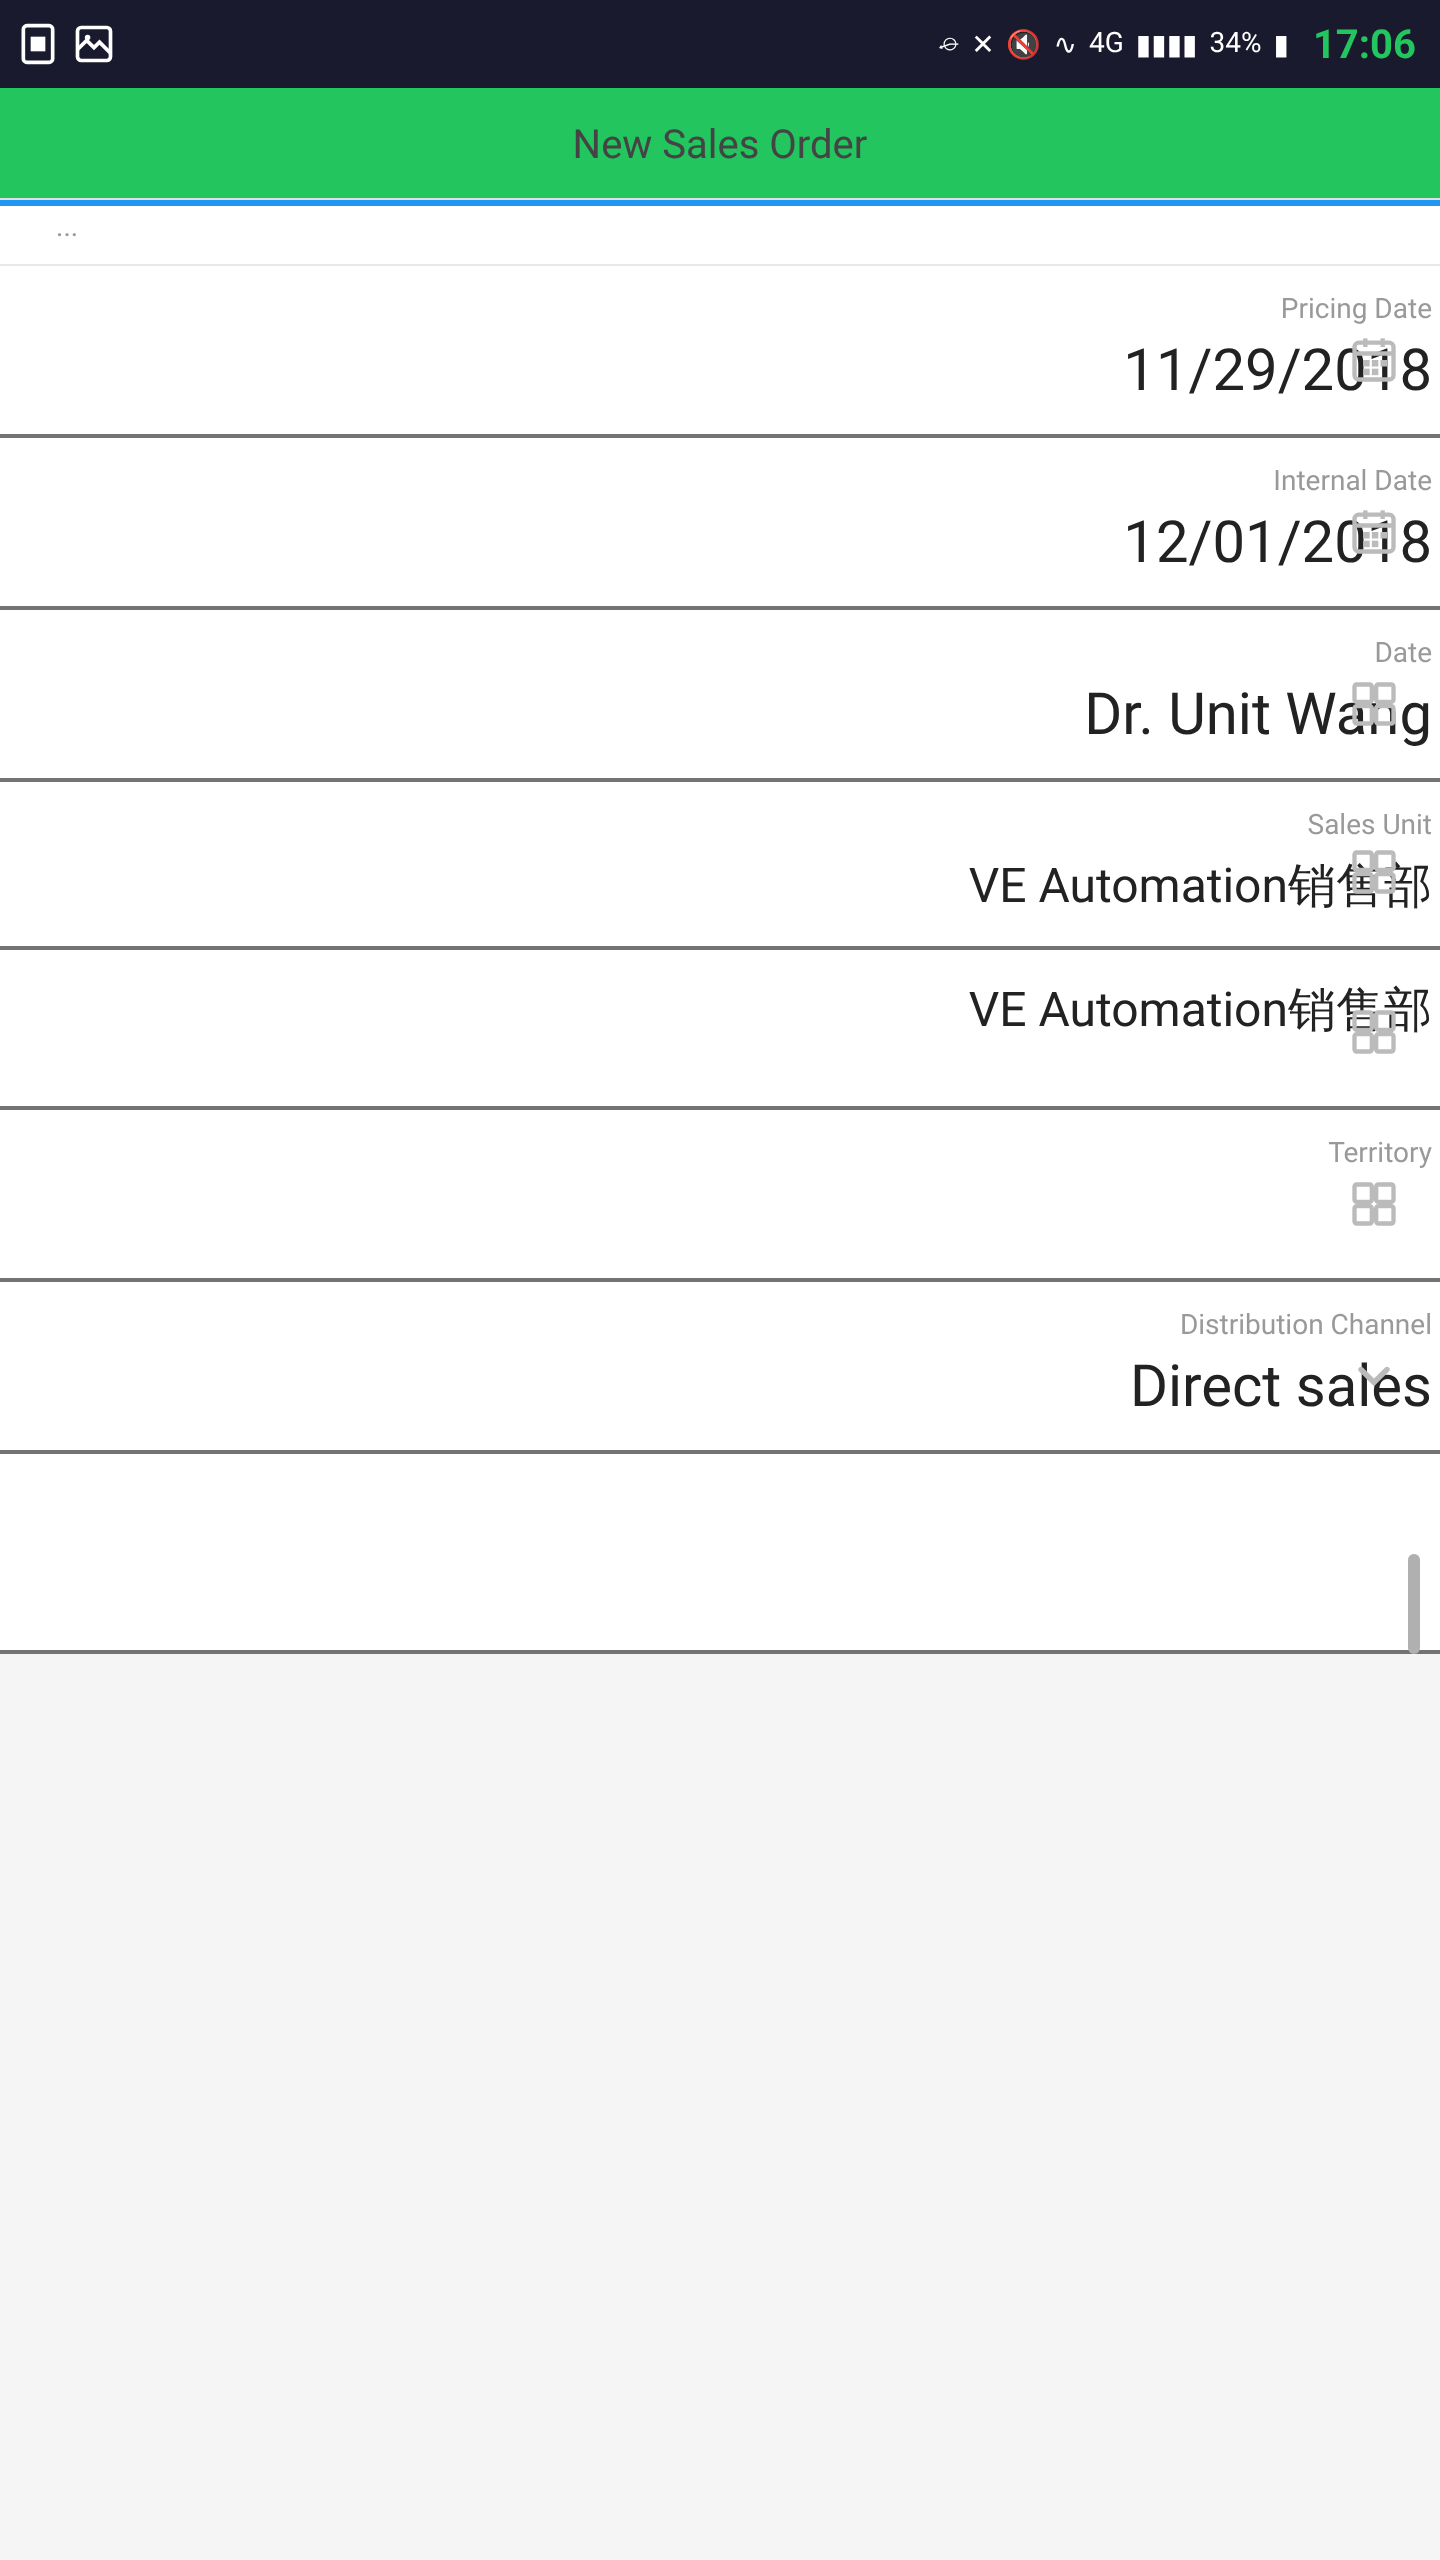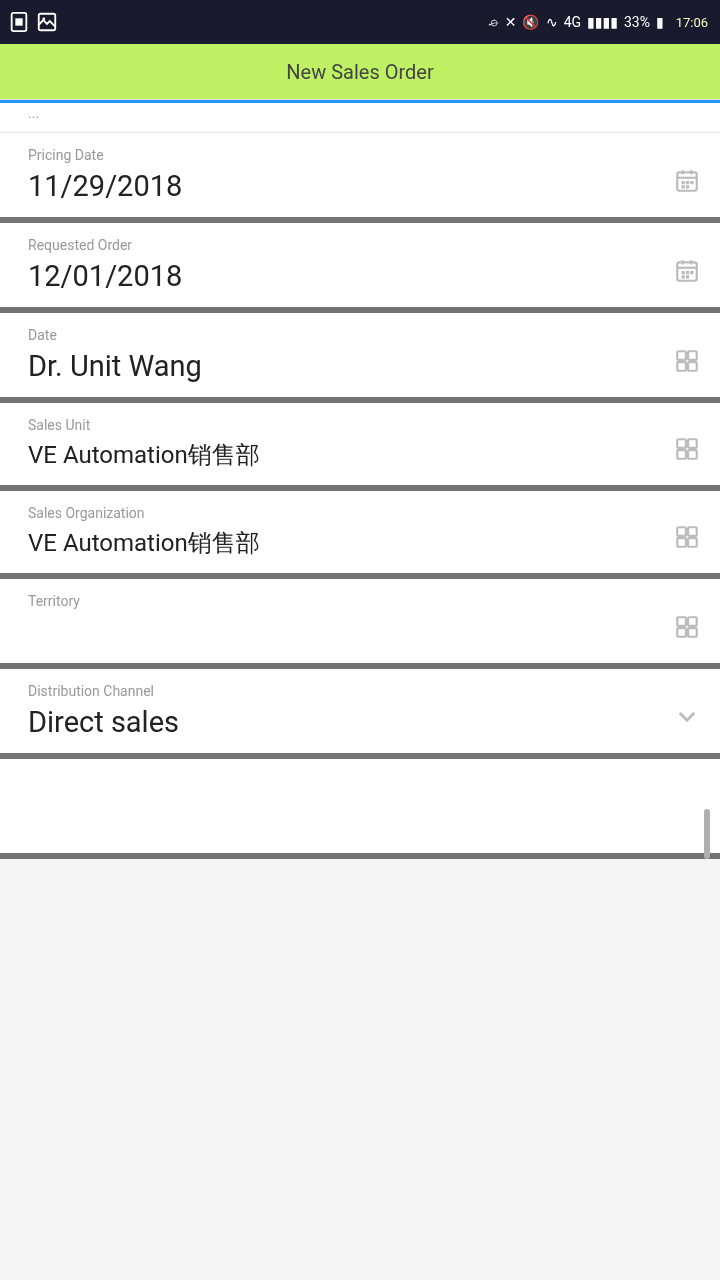--- a/index.html
+++ b/index.html
@@ -30,35 +30,35 @@
       gap: 6px;
     }
     .status-bar .right-icons {
       display: flex;
       align-items: center;
       gap: 6px;
       font-size: 13px;
       color: #fff;
     }
     .status-bar .time {
-      font-size: 13px;
-      font-weight: normal;
-      color: #fef9c3;
+      font-size: 20px;
+      font-weight: bold;
+      color: #22c55e;
       margin-left: 6px;
     }
     .sb-icon {
       color: #fff;
       font-size: 14px;
     }
 
     
     .top-bar {
       width: 720px;
       height: 56px;
-      background: #bef264;
+      background: #22c55e;
       display: flex;
       align-items: center;
       justify-content: center;
       border-bottom: 1px solid #e0e0e0;
     }
     .top-bar-title {
       font-size: 20px;
       color: #444;
       font-weight: 400;
     }
@@ -72,25 +72,26 @@
 
     
     .content {
       background: #fff;
       width: 720px;
     }
 
     
     .field-row {
       width: 720px;
-      padding: 14px 20px 14px 28px;
-      border-bottom: 6px solid #737373;
+      padding: 14px 4px 14px 28px;
+      border-bottom: 2px solid #737373;
       background: #fff;
       position: relative;
       min-height: 80px;
+      text-align: right;
     }
 
     .field-label {
       font-size: 14px;
       color: #999;
       margin-bottom: 6px;
       font-weight: 400;
     }
 
     .field-value {
@@ -172,21 +173,21 @@
     <span class="sb-icon">✕</span>
 
     <span class="sb-icon">🔇</span>
 
     <span class="sb-icon">∿</span>
 
     <span class="sb-icon">4G</span>
 
     <span class="sb-icon">▮▮▮▮</span>
 
-    <span class="sb-icon">33%</span>
+    <span class="sb-icon">34%</span>
     <span class="sb-icon">▮</span>
 
     <span class="time">17:06</span>
   </div>
 </div>
 
 <div class="top-bar">
   <span class="top-bar-title">New Sales Order</span>
 </div>
 
@@ -210,21 +211,21 @@
         <rect x="7" y="12" width="3" height="3" fill="#bbb"></rect>
         <rect x="11" y="12" width="3" height="3" fill="#bbb"></rect>
         <rect x="15" y="12" width="3" height="3" fill="#bbb"></rect>
         <rect x="7" y="16" width="3" height="3" fill="#bbb"></rect>
         <rect x="11" y="16" width="3" height="3" fill="#bbb"></rect>
       </svg>
     </span>
   </div>
 
   <div class="field-row">
-    <div class="field-label">Requested Order</div>
+    <div class="field-label">Internal Date</div>
     <div class="field-value">12/01/2018</div>
     <span class="field-icon">
       <svg width="26" height="26" viewBox="0 0 24 24" fill="none">
         <rect x="3" y="4" width="18" height="17" rx="2" stroke="#bbb" stroke-width="2"></rect>
         <line x1="3" y1="9" x2="21" y2="9" stroke="#bbb" stroke-width="2"></line>
         <line x1="8" y1="2" x2="8" y2="6" stroke="#bbb" stroke-width="2"></line>
         <line x1="16" y1="2" x2="16" y2="6" stroke="#bbb" stroke-width="2"></line>
         <rect x="7" y="12" width="3" height="3" fill="#bbb"></rect>
         <rect x="11" y="12" width="3" height="3" fill="#bbb"></rect>
         <rect x="15" y="12" width="3" height="3" fill="#bbb"></rect>
@@ -254,21 +255,20 @@
       <svg width="26" height="26" viewBox="0 0 24 24" fill="none">
         <rect x="3" y="3" width="8" height="8" rx="1" stroke="#bbb" stroke-width="2"></rect>
         <rect x="13" y="3" width="8" height="8" rx="1" stroke="#bbb" stroke-width="2"></rect>
         <rect x="3" y="13" width="8" height="8" rx="1" stroke="#bbb" stroke-width="2"></rect>
         <rect x="13" y="13" width="8" height="8" rx="1" stroke="#bbb" stroke-width="2"></rect>
       </svg>
     </span>
   </div>
 
   <div class="field-row">
-    <div class="field-label">Sales Organization</div>
     <div class="field-value small">VE Automation销售部</div>
     <span class="field-icon">
       <svg width="26" height="26" viewBox="0 0 24 24" fill="none">
         <rect x="3" y="3" width="8" height="8" rx="1" stroke="#bbb" stroke-width="2"></rect>
         <rect x="13" y="3" width="8" height="8" rx="1" stroke="#bbb" stroke-width="2"></rect>
         <rect x="3" y="13" width="8" height="8" rx="1" stroke="#bbb" stroke-width="2"></rect>
         <rect x="13" y="13" width="8" height="8" rx="1" stroke="#bbb" stroke-width="2"></rect>
       </svg>
     </span>
   </div>

